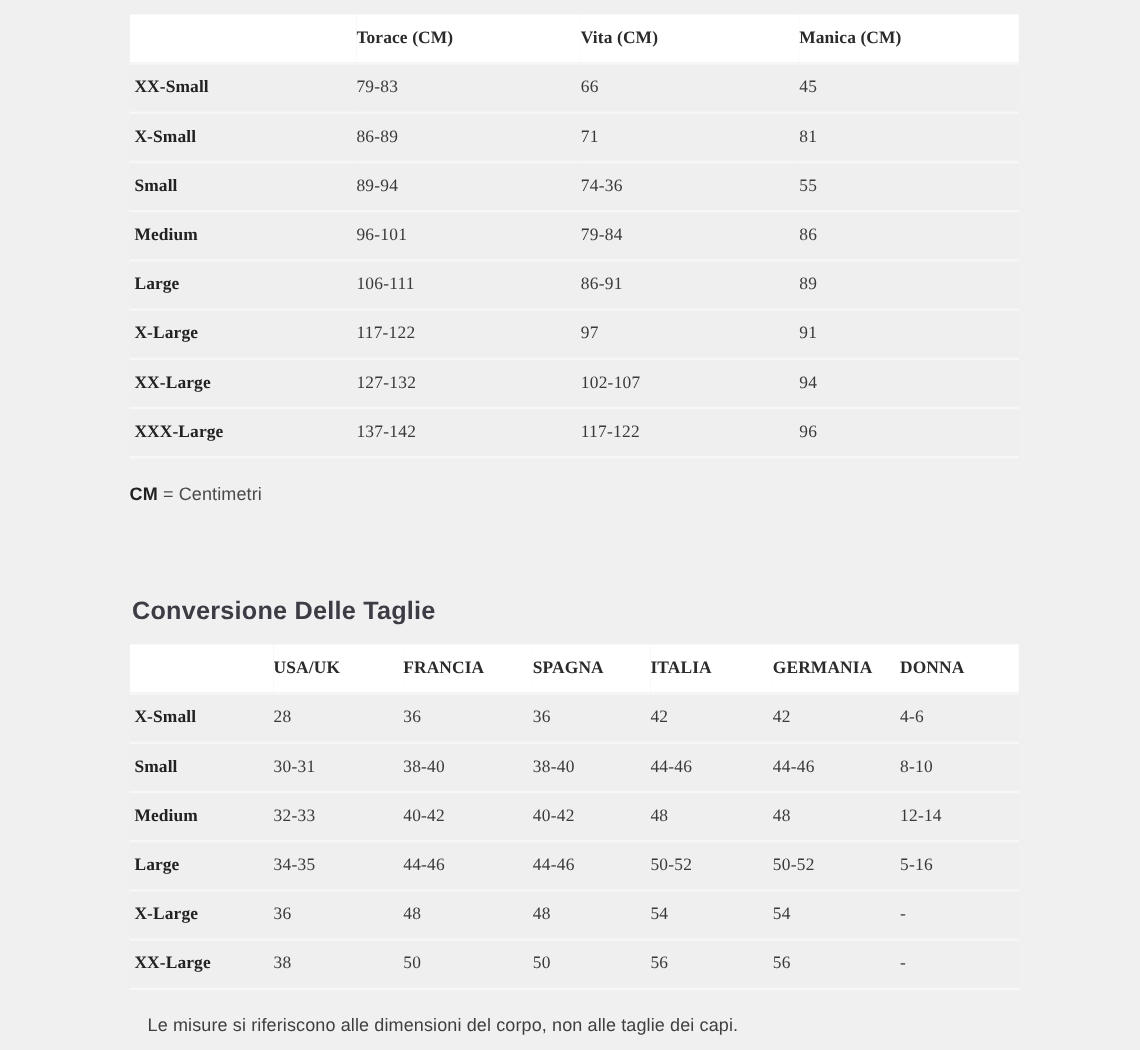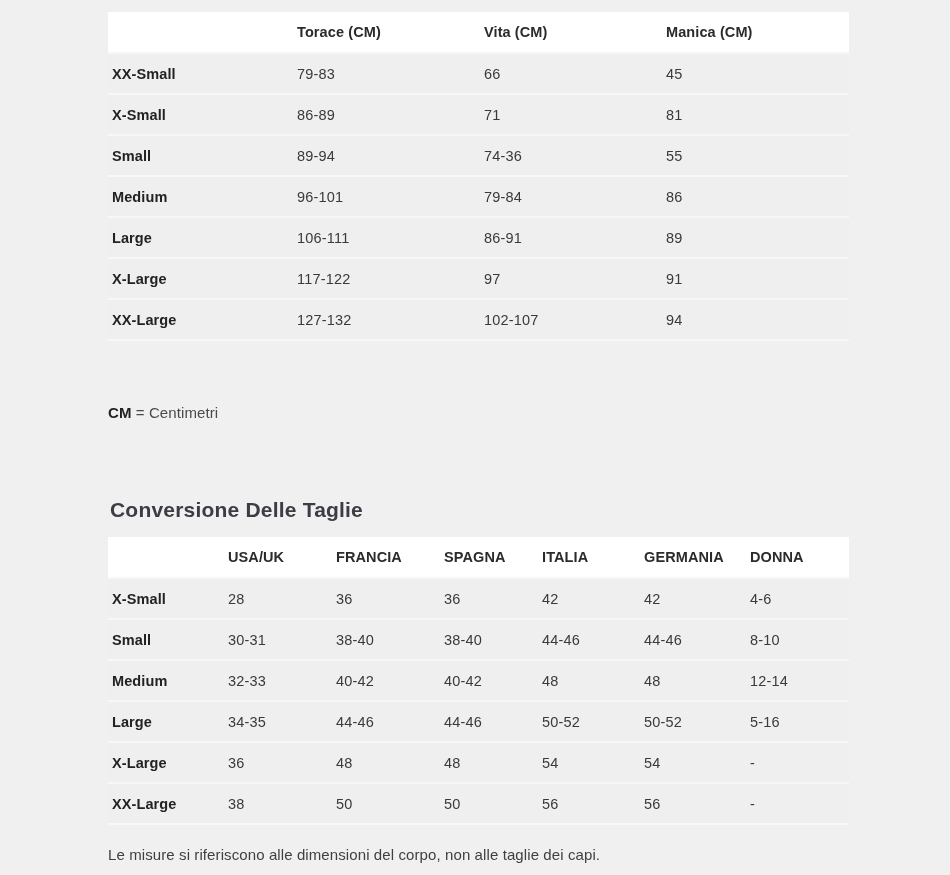--- a/index.html
+++ b/index.html
@@ -28,20 +28,21 @@
     position: absolute;
     left: 108px;
     width: 741px;
     border-collapse: collapse;
     table-layout: fixed;
     font-size: 14.5px;
   }
 
   .size-table tr {
     background: #efefef;
+    font-family: Liberation Serif, serif;
   }
   .size-table thead tr {
     background: #ffffff;
   }
 
   .size-table th,
   .size-table td {
     text-align: left;
     vertical-align: middle;
     padding: 0 6px 0 0;
@@ -116,20 +117,21 @@
     font-weight: bold;
     color: #222222;
   }
   #note-cm {
     top: 404px;
   }
   #note-body-measure {
     top: 846px;
     font-size: 15px;
     color: #3f3f3f;
+    margin-left: 15px;
   }
 
   .section-title {
     position: absolute;
     left: 110px;
     top: 498px;
     font-size: 21px;
     font-weight: bold;
     color: #3c3c44;
     letter-spacing: 0.2px;
@@ -192,20 +194,26 @@
         <td class="row-label">X-Large</td>
         <td class="data-cell">117-122</td>
         <td class="data-cell">97</td>
         <td class="data-cell">91</td>
       </tr>
       <tr>
         <td class="row-label">XX-Large</td>
         <td class="data-cell">127-132</td>
         <td class="data-cell">102-107</td>
         <td class="data-cell">94</td>
+      </tr>
+      <tr>
+        <td class="row-label">XXX-Large</td>
+        <td class="data-cell">137-142</td>
+        <td class="data-cell">117-122</td>
+        <td class="data-cell">96</td>
       </tr>
     </tbody>
   </table>
 
   <div class="note" id="note-cm">
     <span class="note-key">CM</span><span> = Centimetri</span>
   </div>
 
   <h2 class="section-title">Conversione Delle Taglie</h2>
 

